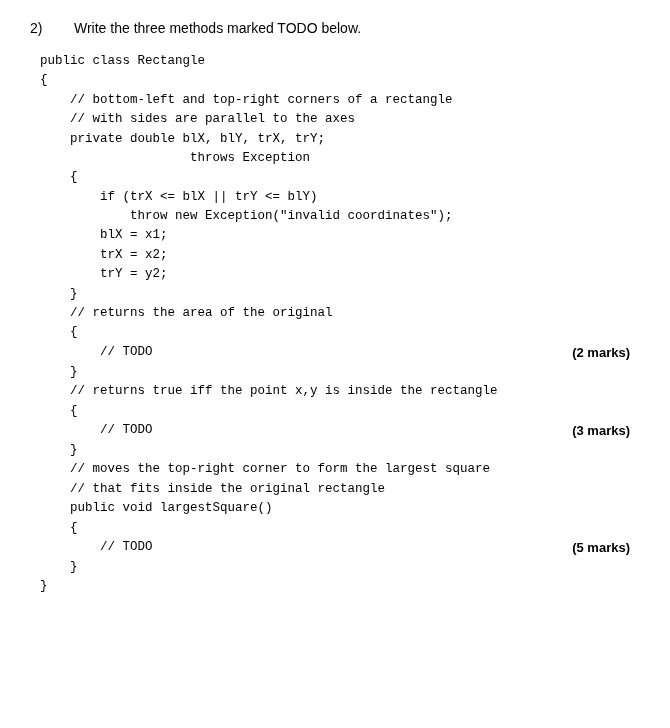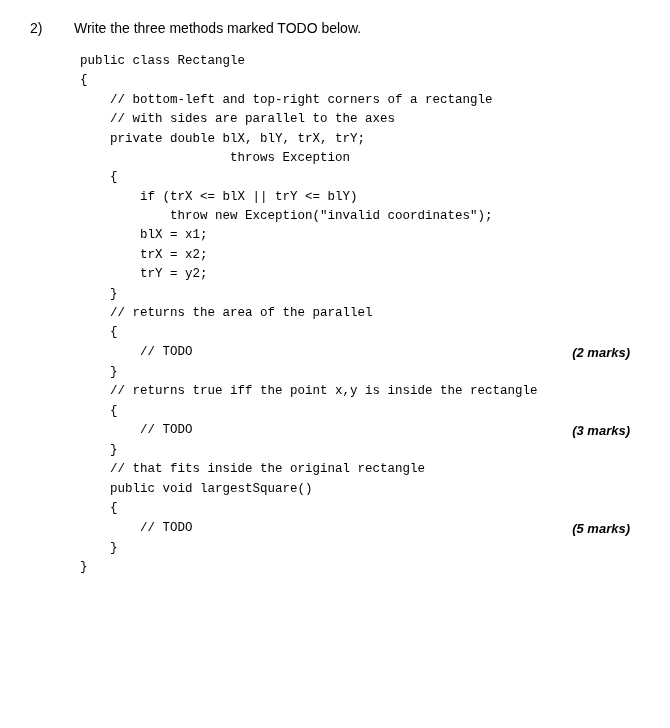--- a/index.html
+++ b/index.html
@@ -38,34 +38,32 @@
       font-size: 12.5px;
       line-height: 1.55;
       background: #ffffff;
       padding-left: 10px;
     }
 
     .code-line {
       display: flex;
       justify-content: space-between;
       align-items: center;
-      margin-left: 40px;
     }
 
     .code-text {
       white-space: pre;
     }
 
     .marks {
       font-weight: bold;
       font-family: Arial, sans-serif;
       font-size: 13px;
       white-space: nowrap;
       padding-right: 10px;
-      font-style: italic;
     }
   </style>
 </head>
 <body>
 
 <div class="question-header">
   <span class="question-number">2)</span>
   <span class="question-text">Write the three methods marked TODO below.</span>
 </div>
 
@@ -109,21 +107,21 @@
     <div class="code-line">
       <span class="code-text">        trY = y2;</span>
     </div>
     <div class="code-line">
       <span class="code-text">    }</span>
     </div>
     <div class="code-line">
       <span class="code-text"></span>
     </div>
     <div class="code-line">
-      <span class="code-text">    // returns the area of the parallel</span>
+      <span class="code-text">    // returns the area of the original</span>
     </div>
     <div class="code-line">
       <span class="code-text">    {</span>
     </div>
     <div class="code-line">
       <span class="code-text">        // TODO</span>
       <span class="marks">(2 marks)</span>
     </div>
     <div class="code-line">
       <span class="code-text">    }</span>
@@ -141,20 +139,23 @@
       <span class="code-text">        // TODO</span>
       <span class="marks">(3 marks)</span>
     </div>
     <div class="code-line">
       <span class="code-text">    }</span>
     </div>
     <div class="code-line">
       <span class="code-text"></span>
     </div>
     <div class="code-line">
+      <span class="code-text">    // moves the top-right corner to form the largest square</span>
+    </div>
+    <div class="code-line">
       <span class="code-text">    // that fits inside the original rectangle</span>
     </div>
     <div class="code-line">
       <span class="code-text">    public void largestSquare()</span>
     </div>
     <div class="code-line">
       <span class="code-text">    {</span>
     </div>
     <div class="code-line">
       <span class="code-text">        // TODO</span>

